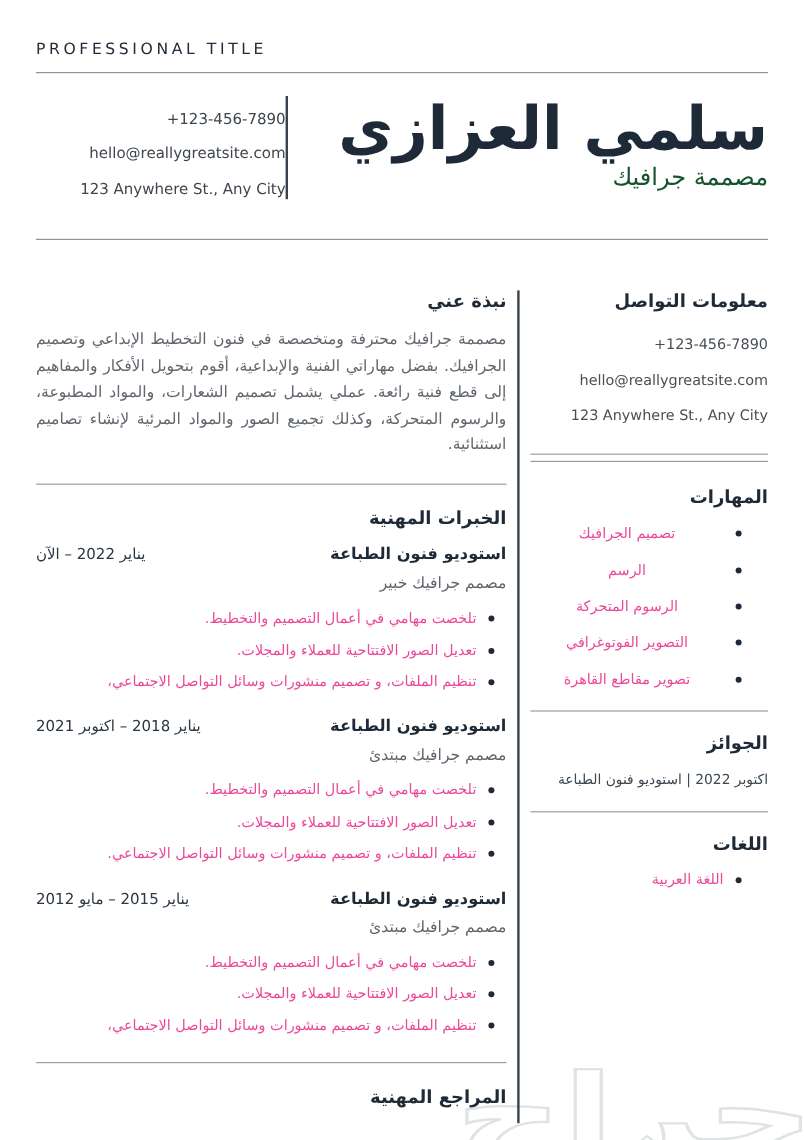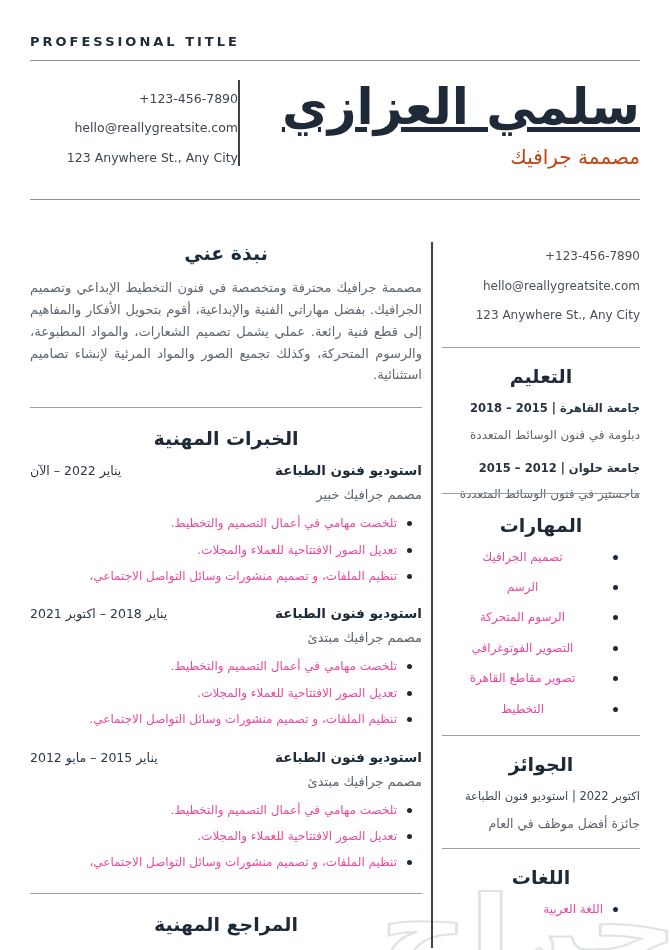--- a/index.html
+++ b/index.html
@@ -2,39 +2,39 @@
 <html><head>
 <meta charset="utf-8">
 <style>
   * { margin: 0; padding: 0; box-sizing: border-box; }
   html, body { background: #ffffff; }
   body { width: 670px; height: 950px; overflow: hidden; font-family: "DejaVu Sans", sans-serif; }
   .page { position: relative; width: 670px; height: 950px; direction: rtl; background: #fff; overflow: hidden; }
   .inner { position: relative; padding: 0 30px; z-index: 1; }
 
   
-  .pro-title { direction: ltr; text-align: left; padding-top: 34px; font-size: 13px; letter-spacing: 3px; color: #202c39; font-weight: 700; }
+  .pro-title { direction: ltr; text-align: left; padding-top: 34px; font-size: 13px; letter-spacing: 3px; color: #202c39; font-weight: 400; }
   .rule-wide { border: none; border-top: 1.5px solid #8d949b; margin-top: 11px; }
 
   
   .header { display: flex; align-items: stretch; padding: 13px 0 16px; }
   .name-block { flex: 1; text-align: right; padding-top: 6px; }
-  .name { font-size: 50px; line-height: 1.08; font-weight: bold; color: #1e2a37; text-decoration: underline; }
-  .role { font-size: 20px; color: #c2410c; margin-top: 11px; }
+  .name { font-size: 50px; line-height: 1.08; font-weight: bold; color: #1e2a37; }
+  .role { font-size: 20px; color: #14532d; margin-top: 1px; }
   .vdiv-header { width: 2px; background: #39434d; margin: 6px 0; }
   .contact-block { width: 208px; padding-left: 14px; direction: ltr; text-align: right; padding-top: 10px; }
   .contact-block .c-line { font-size: 12.5px; color: #3f464d; line-height: 2.35; }
 
   
   .main { display: flex; margin-top: 42px; align-items: stretch; }
   .vdiv-main { width: 2px; background: #39434d; margin: 0 9px; }
   .sidebar { width: 198px; }
   .content { flex: 1; }
 
-  .sec-h { font-size: 19px; font-weight: bold; color: #1e2a37; margin-bottom: 13px; text-align: center; }
+  .sec-h { font-size: 15px; font-weight: bold; color: #1e2a37; margin-bottom: 13px; }
   .side-rule { border: none; border-top: 1px solid #989fa5; margin: 17px 0 17px; }
   .main-rule { border: none; border-top: 1px solid #989fa5; margin: 21px 0 19px; }
 
   
   .side-contact .c-line { direction: ltr; text-align: right; font-size: 12px; color: #494f56; line-height: 2.45; }
 
   
   .edu-item { margin-bottom: 15px; }
   .edu-meta { font-size: 11.5px; font-weight: bold; color: #273340; line-height: 1.5; }
   .edu-deg { font-size: 12px; color: #5d646b; margin-top: 7px; line-height: 1.7; }
@@ -94,56 +94,44 @@
         <div class="c-line">hello@reallygreatsite.com</div>
         <div class="c-line">123 Anywhere St., Any City</div>
       </div>
     </div>
     <hr class="rule-wide">
 
     <div class="main">
 
       <div class="sidebar">
         <div class="side-contact">
+          <div class="sec-h">معلومات التواصل</div>
           <div class="c-line">+123-456-7890</div>
           <div class="c-line">hello@reallygreatsite.com</div>
           <div class="c-line">123 Anywhere St., Any City</div>
         </div>
         <hr class="side-rule">
 
-        <div>
-          <div class="sec-h">التعليم</div>
-          <div class="edu-item">
-            <div class="edu-meta">جامعة القاهرة | 2015 – 2018</div>
-            <div class="edu-deg">دبلومة في فنون الوسائط المتعددة</div>
-          </div>
-          <div class="edu-item" style="margin-bottom:0;">
-            <div class="edu-meta">جامعة حلوان | 2012 – 2015</div>
-            <div class="edu-deg justify">ماجستير في فنون الوسائط المتعددة</div>
-          </div>
-        </div>
         <hr class="rule-overlap">
 
         <div>
           <div class="sec-h">المهارات</div>
           <div class="side-list">
             <div class="dot-li">تصميم الجرافيك</div>
             <div class="dot-li">الرسم</div>
             <div class="dot-li">الرسوم المتحركة</div>
             <div class="dot-li">التصوير الفوتوغرافي</div>
             <div class="dot-li">تصوير مقاطع القاهرة</div>
-            <div class="dot-li">التخطيط</div>
           </div>
         </div>
         <hr class="side-rule">
 
         <div>
           <div class="sec-h">الجوائز</div>
           <div class="award-meta">اكتوبر 2022 | استوديو فنون الطباعة</div>
-          <div class="award-name">جائزة أفضل موظف في العام</div>
         </div>
         <hr class="side-rule">
 
         <div>
           <div class="sec-h">اللغات</div>
           <div class="lang-list">
             <div class="dot-li">اللغة العربية</div>
 
           </div>
         </div>

